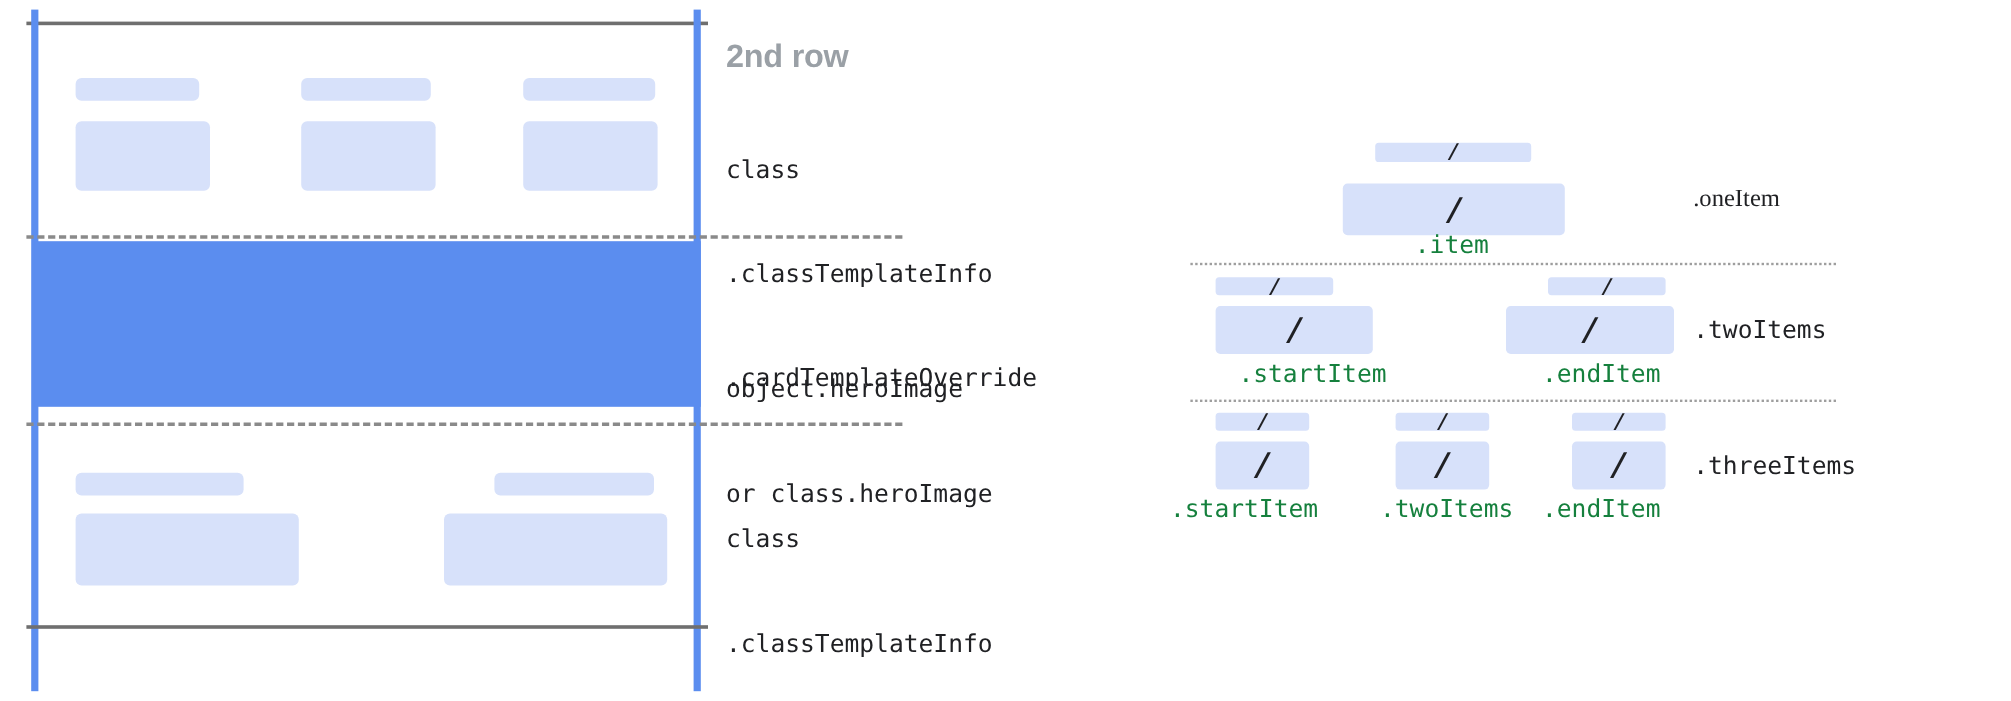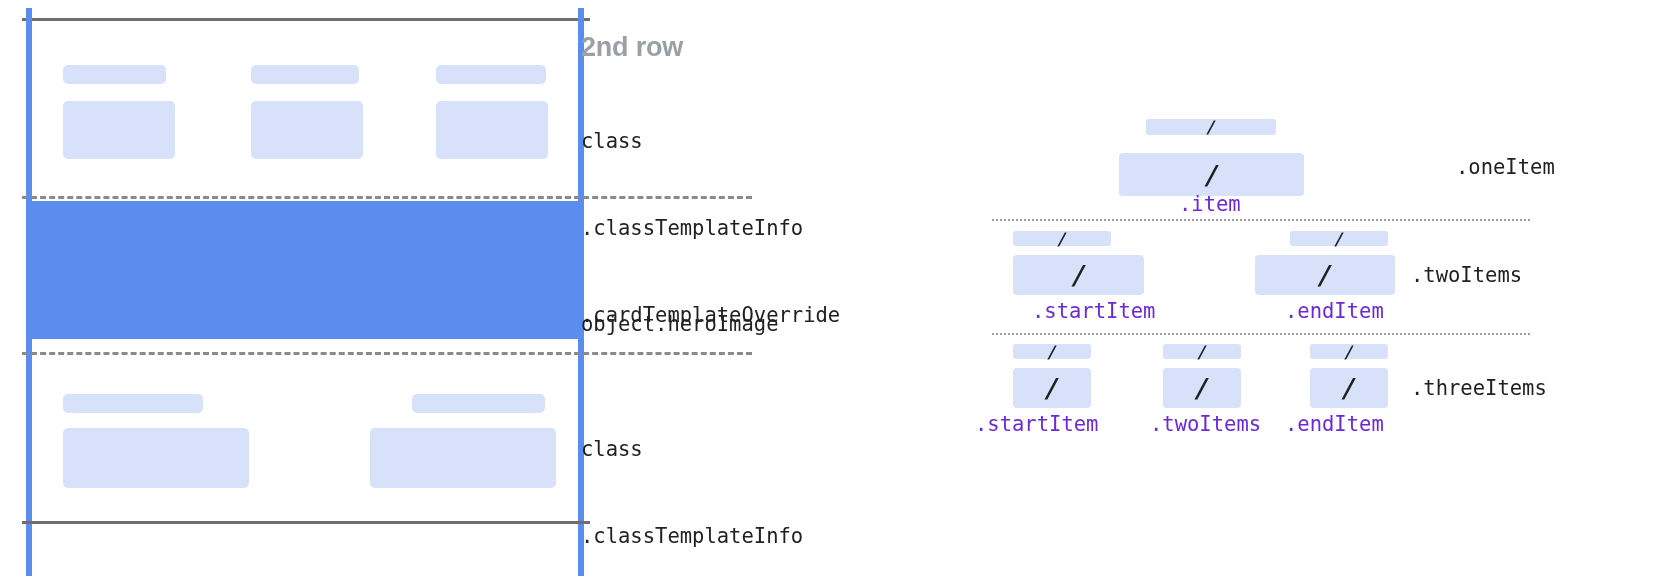--- a/index.html
+++ b/index.html
@@ -52,21 +52,21 @@
     width: 555px;
   }
 
   .skel {
     background: #d7e1fa;
     border-radius: 5px;
   }
 
   
   .anno {
-    left: 581px;
+    left: 605px;
   }
   .anno-title {
     font-size: 27px;
     font-weight: bold;
     color: #9aa0a6;
     line-height: 1.1;
     letter-spacing: -0.2px;
   }
   .mono {
     font-family: "DejaVu Sans Mono", "Liberation Mono", monospace;
@@ -102,21 +102,21 @@
     color: #202124;
     font-weight: bold;
     transform: skewX(-4deg);
   }
   .slash.big  { font-size: 26px; }
   .slash.small{ font-size: 17px; }
 
   .cap {
     font-family: "DejaVu Sans Mono", "Liberation Mono", monospace;
     font-size: 20.5px;
-    color: #6d28d9;
+    color: #15803d;
     white-space: pre;
   }
   .rowlabel {
     font-family: "DejaVu Sans Mono", "Liberation Mono", monospace;
     font-size: 20.5px;
     color: #202124;
     white-space: pre;
   }
 </style>
 </head>
@@ -152,40 +152,41 @@
     <div class="mono" style="margin-top:6px;">
       <div>class</div>
       <div>.classTemplateInfo</div>
       <div>.cardTemplateOverride</div>
     </div>
   </div>
 
   <div class="abs anno" style="top:252px;">
     <div class="mono">
       <div>object.heroImage</div>
+      <div>or class.heroImage</div>
     </div>
   </div>
 
   <div class="abs anno" style="top:371px;">
     <div class="mono" style="margin-top:6px;">
       <div>class</div>
       <div>.classTemplateInfo</div>
       
       
     </div>
   </div>
 
   <div class="abs item-bar" style="left:1146px; top:119px; width:130px; height:16px;">
     <span class="slash small">/</span>
   </div>
   <div class="abs item-box" style="left:1119px; top:153px; width:185px; height:43px;">
     <span class="slash big">/</span>
   </div>
   <div class="abs cap" style="left:1179px; top:192px;">.item</div>
-  <div class="abs rowlabel" style="left:1456px; top:155px;">.oneItem</div>
+  <div class="abs rowlabel" style="left:1411px; top:155px;font-family:Liberation Serif, serif;">.oneItem</div>
 
   <div class="abs sep" style="top:219px;"></div>
 
   <div class="abs item-bar" style="left:1013px; top:231px; width:98px; height:15px;">
     <span class="slash small">/</span>
   </div>
   <div class="abs item-box" style="left:1013px; top:255px; width:131px; height:40px;">
     <span class="slash big">/</span>
   </div>
   <div class="abs cap" style="left:1032px; top:299px;">.startItem</div>

